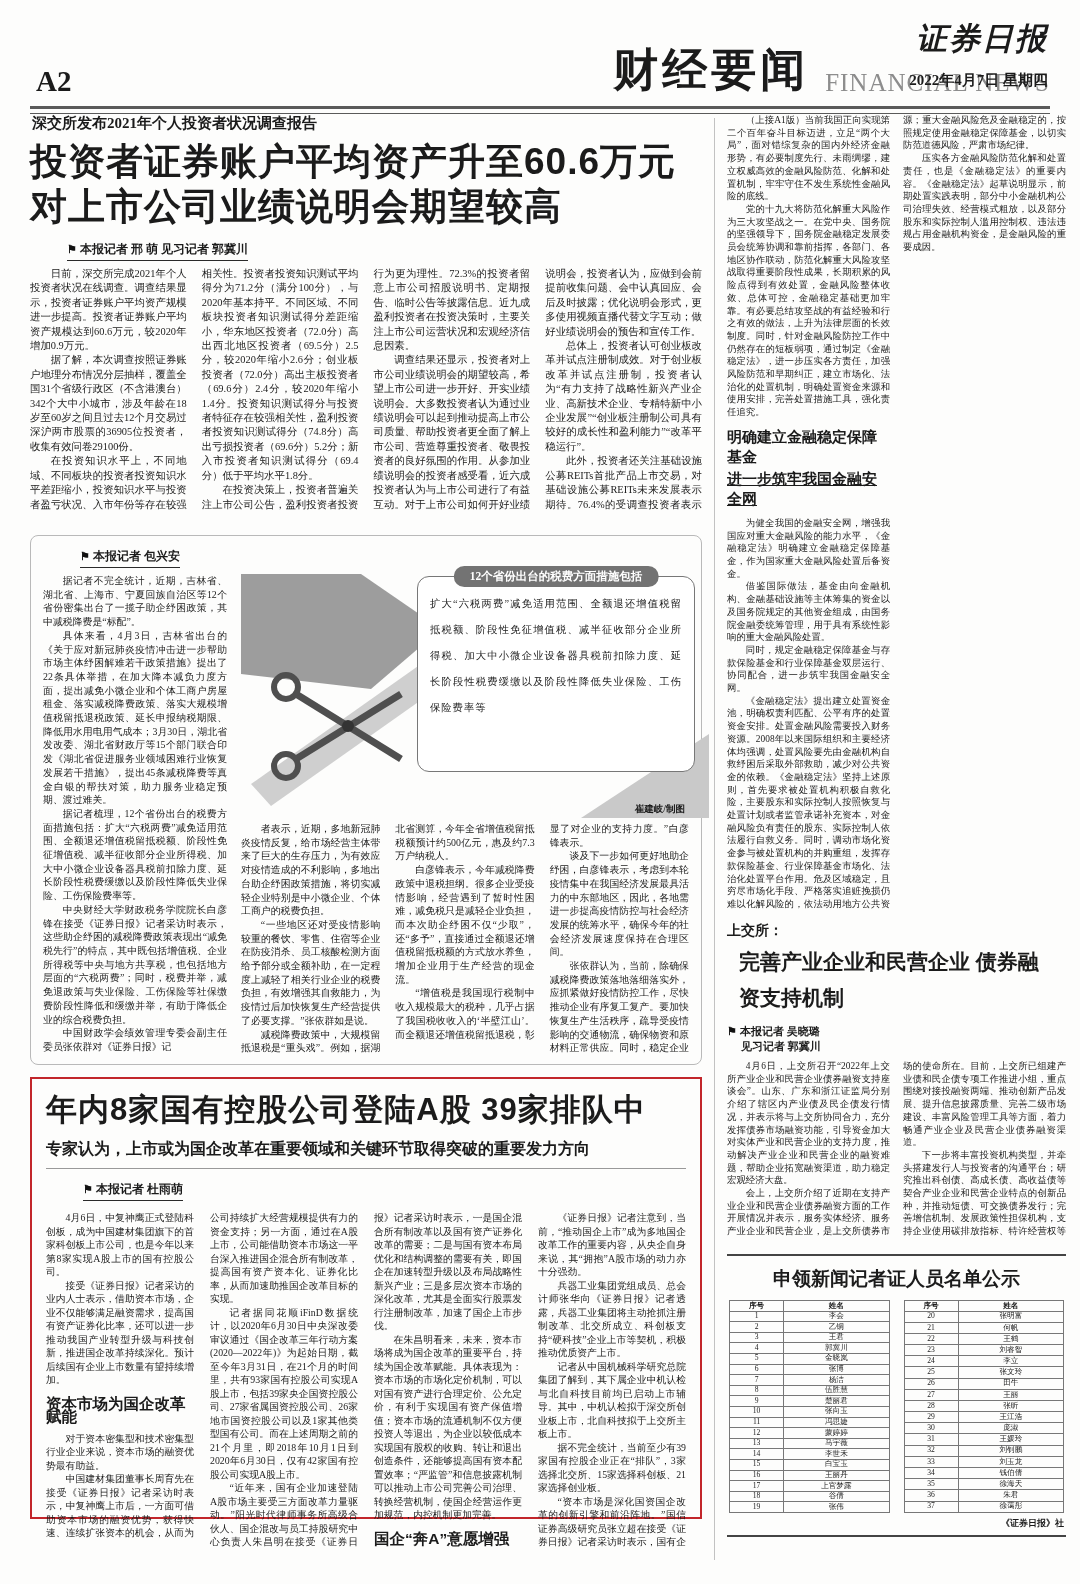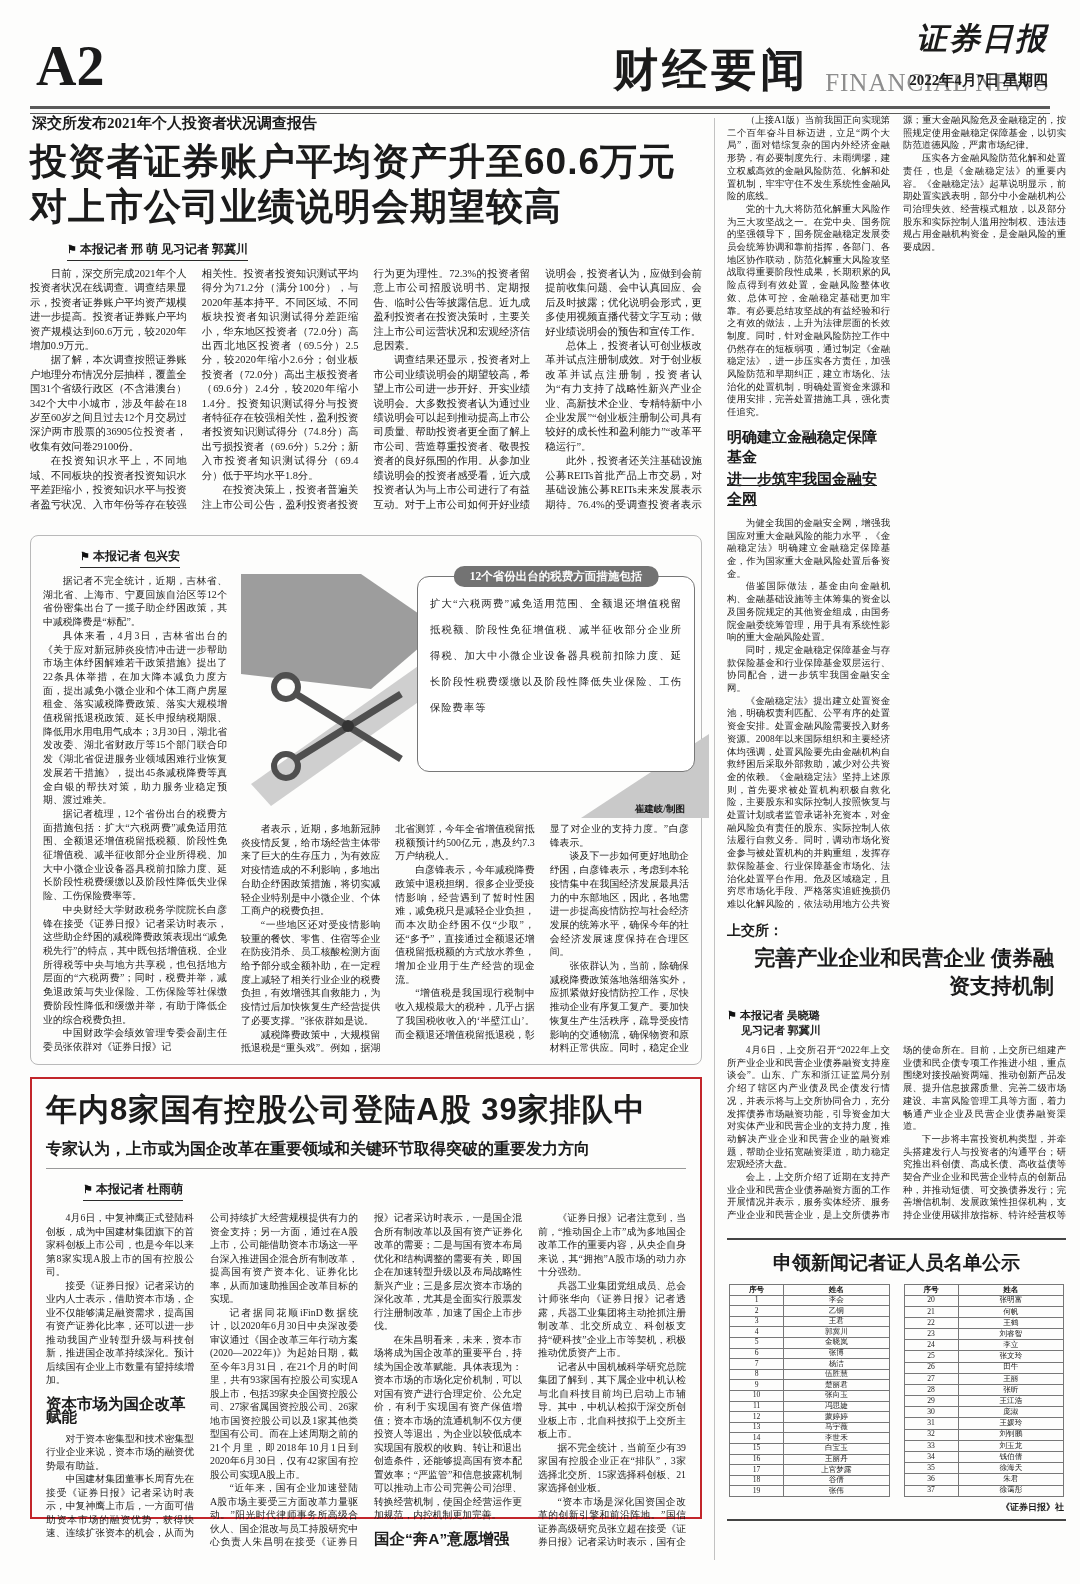--- a/index.html
+++ b/index.html
@@ -1,20 +1,20 @@
 <!DOCTYPE html>
 <html><head>
 <meta charset="utf-8">
 <style>
   html,body{margin:0;padding:0;}
   body{width:1080px;height:1584px;position:relative;background:#fdfdfc;font-family:"Liberation Serif","DejaVu Serif",serif;color:#1b1b1b;overflow:hidden;}
   .sans{font-family:"Liberation Sans","DejaVu Sans",sans-serif;}
   
   .masthead{position:absolute;left:30px;top:26px;width:1020px;height:78px;}
-  .page-no{position:absolute;left:6px;bottom:6px;font-size:56px;font-weight:900;font-family:"Liberation Serif",serif;}
+  .page-no{position:absolute;left:6px;bottom:6px;font-size:29px;font-weight:900;font-family:"Liberation Serif",serif;}
   .section-wrap{position:absolute;left:0;right:0;bottom:4px;text-align:right;}
   .section-cn{font-size:45px;font-weight:900;letter-spacing:4px;display:inline-block;vertical-align:bottom;}
   .section-en{font-size:25px;color:#8d8d8d;letter-spacing:1px;display:inline-block;vertical-align:bottom;margin-left:12px;margin-bottom:3px;}
   .brand{position:absolute;right:2px;bottom:14px;text-align:right;}
   .brand-logo{font-size:31px;font-weight:900;font-style:italic;letter-spacing:2px;font-family:"DejaVu Serif",serif;}
   .brand-date{font-size:15px;font-weight:bold;margin-top:11px;}
   .mast-rule{position:absolute;left:30px;right:30px;top:106px;height:4px;border-top:3px solid #5a5a5a;border-bottom:1px solid #5a5a5a;}
   
   .main-left{position:absolute;left:30px;top:114px;width:672px;}
   .vdivider{position:absolute;left:714px;top:118px;width:1px;height:1442px;background:#c2c2c2;}
@@ -46,21 +46,21 @@
   .gov-subtitle{font-size:16px;font-weight:bold;border-bottom:1px solid #999;padding-bottom:8px;margin:0 0 10px;}
   .gov-body{column-count:4;column-gap:16px;height:340px;column-fill:auto;overflow:hidden;font-size:9.8px;line-height:13.5px;}
   .flow-subhead{font-size:15.5px;font-weight:900;margin:10px 0 8px;text-indent:0;font-family:"Liberation Sans",sans-serif;}
   
   .stability-title{font-size:24px;font-weight:900;line-height:33px;margin:0 0 10px;}
   .stability-body{column-count:2;column-gap:13px;height:798px;column-fill:auto;overflow:hidden;font-size:9.4px;line-height:12.7px;}
   .stab-subhead{font-size:15px;font-weight:900;line-height:20px;margin:8px 0 2px;text-indent:0;font-family:"Liberation Sans",sans-serif;}
   .stab-subhead + .stab-subhead{margin-top:0;margin-bottom:8px;text-decoration:underline;}
   .sse{margin-top:10px;}
   .sse-label{font-size:14px;font-weight:bold;margin:0 0 4px;}
-  .sse-title{font-size:21px;font-weight:900;line-height:28px;margin:0 12px 8px;text-align:right;}
+  .sse-title{font-size:21px;font-weight:900;line-height:36px;margin:0 12px 8px;}
   .sse-byline{font-weight:bold;font-size:11px;line-height:15px;margin-bottom:6px;}
   .sse-body{column-count:2;column-gap:13px;height:182px;column-fill:auto;overflow:hidden;font-size:9.4px;line-height:12.7px;}
   
   .notice{border-top:2px solid #444;border-bottom:2px solid #444;margin-top:12px;padding:8px 2px 6px;}
   .notice-title{text-align:center;font-size:19px;font-weight:900;margin:2px 0 8px;}
   .notice-tables{display:flex;gap:14px;}
   .ntable{flex:1;border-collapse:collapse;font-size:7.6px;padding-left:35px;}
   .ntable th,.ntable td{border:1px solid #777;text-align:center;padding:0.5px 2px;height:8.6px;line-height:8.6px;}
   .ntable th{font-weight:bold;}
   .ntable .col-n{width:34%;}

